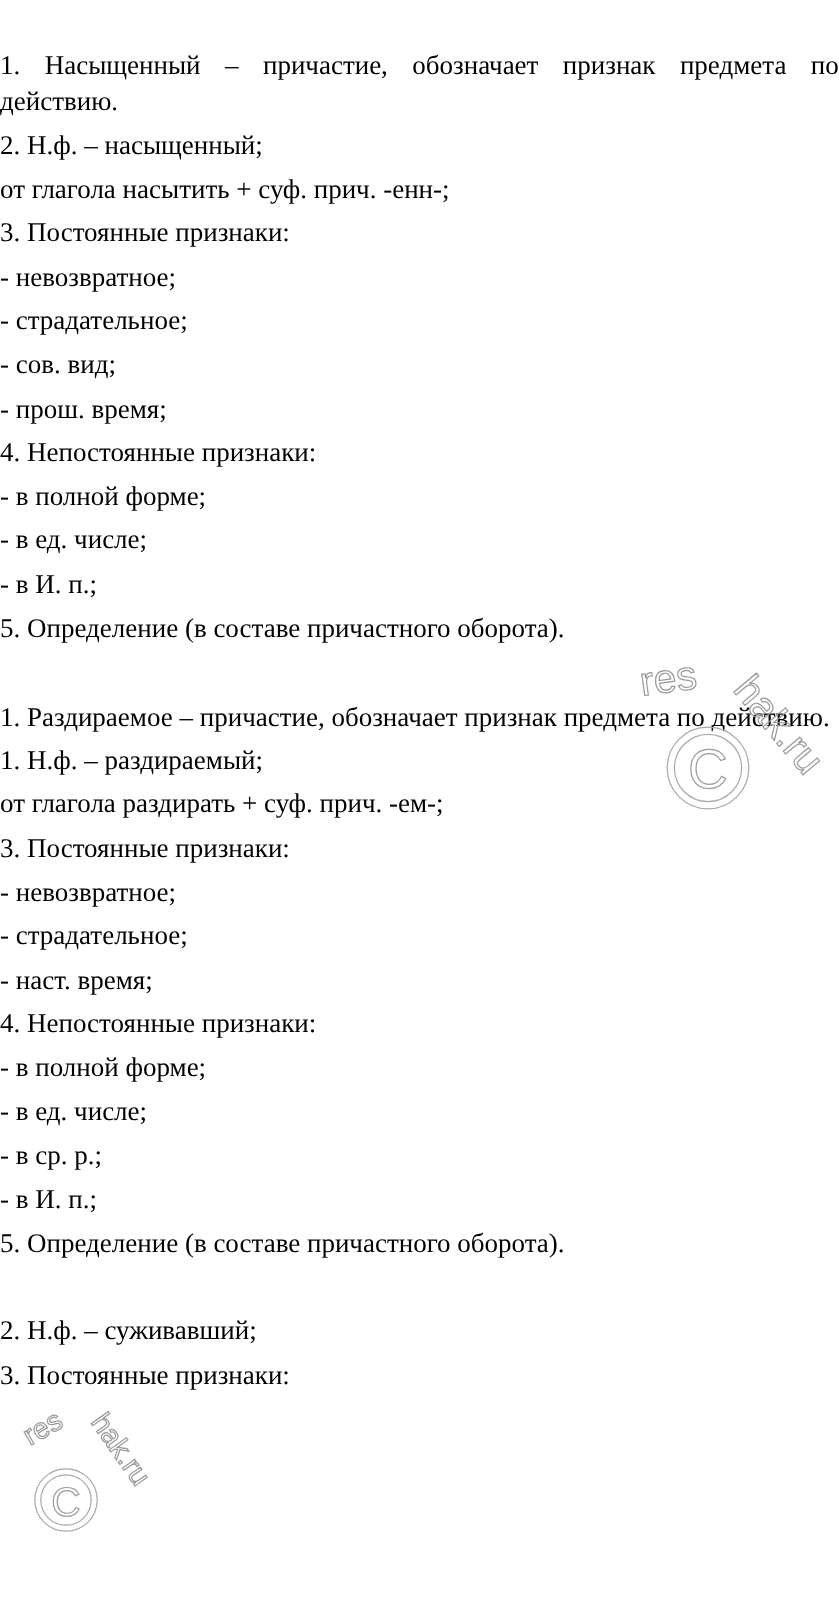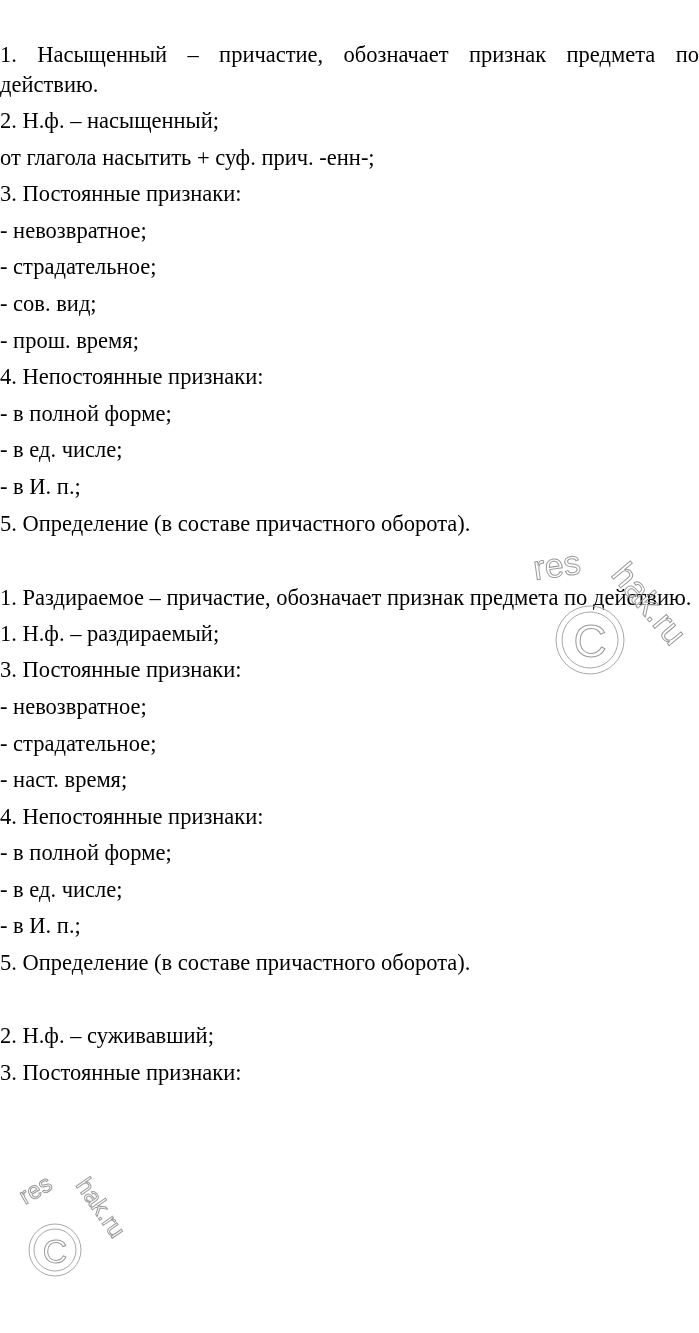--- a/index.html
+++ b/index.html
@@ -79,27 +79,29 @@
     <p class="line">- в ед. числе;</p>
     <p class="line">- в И. п.;</p>
     <p class="line">5. Определение (в составе причастного оборота).</p>
   </div>
 
   <div class="gap"></div>
 
   <div class="block">
     <p class="heading-line">1. Раздираемое – причастие, обозначает признак предмета по действию.</p>
     <p class="line">1. Н.ф. – раздираемый;</p>
+    <p class="line">от глагола раздирать + суф. прич. -ем-;</p>
     <p class="line">3. Постоянные признаки:</p>
     <p class="line">- невозвратное;</p>
     <p class="line">- страдательное;</p>
     <p class="line">- наст. время;</p>
     <p class="line">4. Непостоянные признаки:</p>
     <p class="line">- в полной форме;</p>
     <p class="line">- в ед. числе;</p>
+    <p class="line">- в ср. р.;</p>
     <p class="line">- в И. п.;</p>
     <p class="line">5. Определение (в составе причастного оборота).</p>
   </div>
 
   <div class="gap"></div>
 
   <div class="block">
     <p class="line">2. Н.ф. – суживавший;</p>
     <p class="line">3. Постоянные признаки:</p>
   </div>

